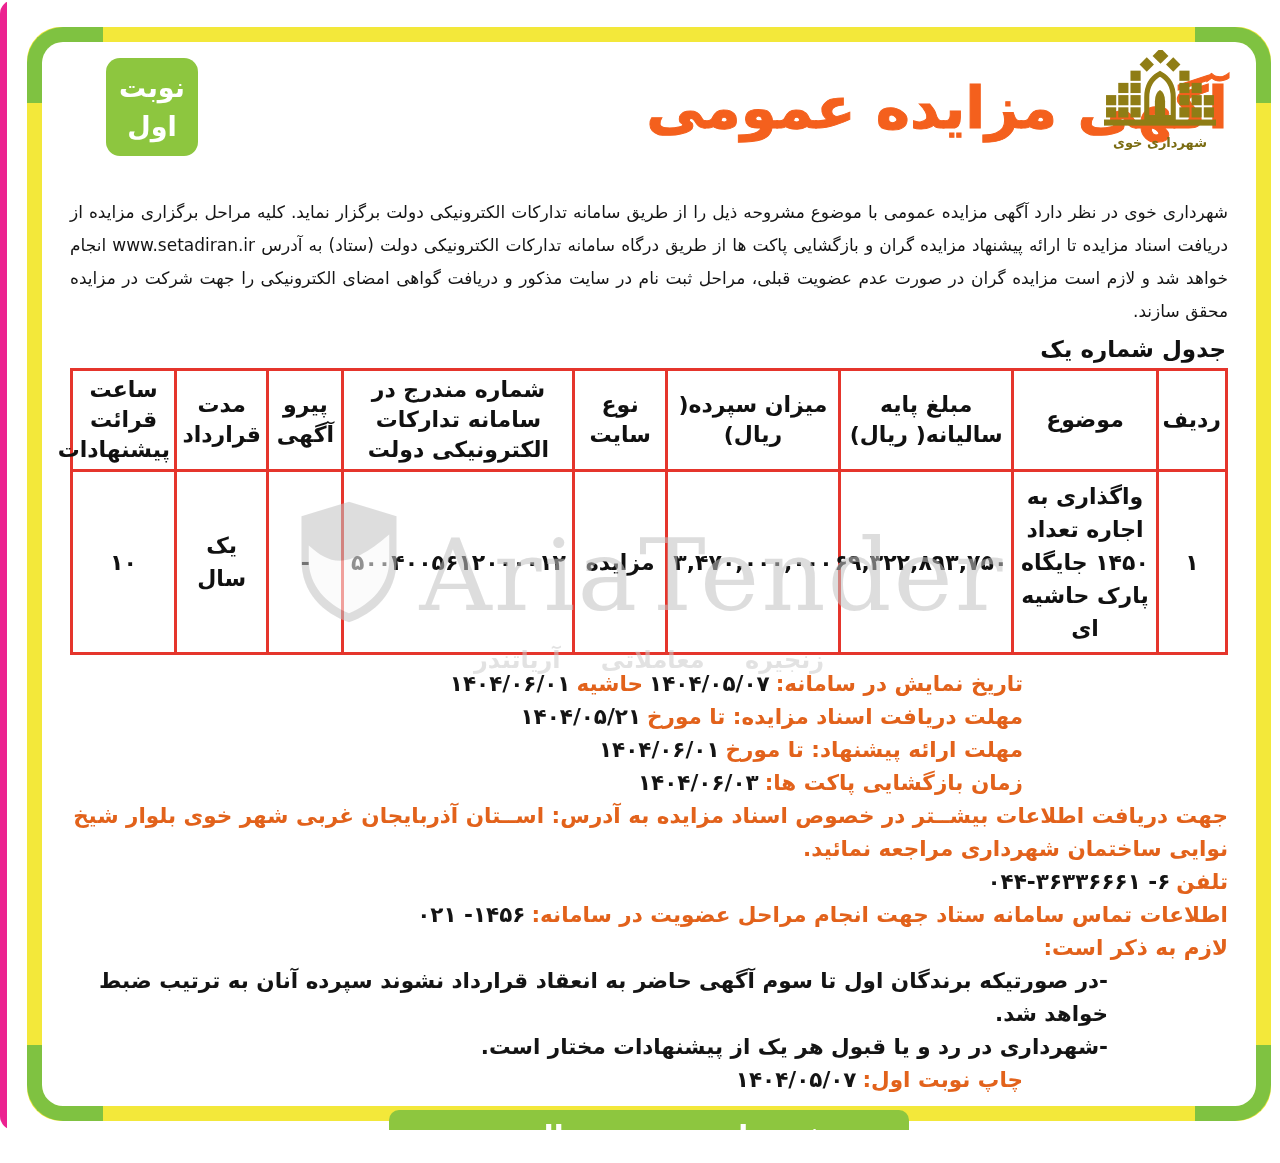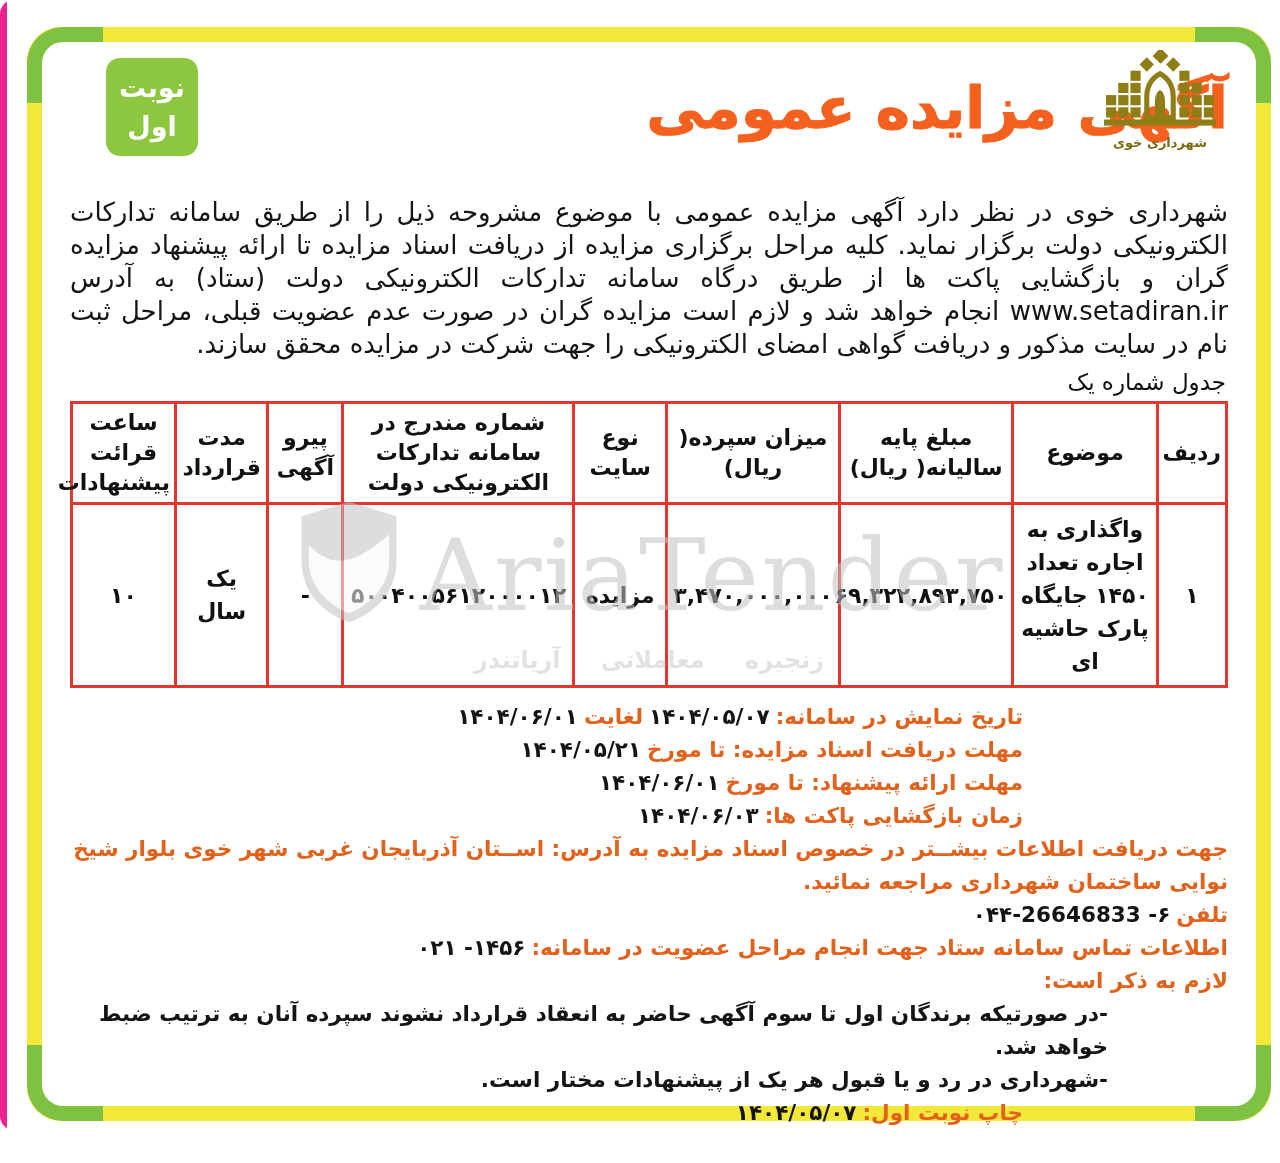--- a/index.html
+++ b/index.html
@@ -14,22 +14,22 @@
   .corner.bl{bottom:-15px;left:-15px;border-bottom-width:15px;border-left-width:15px;border-bottom-left-radius:36px;}
   .corner.br{bottom:-15px;right:-15px;border-bottom-width:15px;border-right-width:15px;border-bottom-right-radius:36px;}
   .content{position:relative;z-index:2;direction:rtl;padding:8px 28px 0;height:100%;}
   header{position:relative;height:144px;}
   .badge{position:absolute;left:36px;top:8px;width:92px;height:98px;background:#8dc63f;border-radius:14px;
          color:#fff;display:flex;flex-direction:column;align-items:center;justify-content:center;
          font-size:27px;font-weight:bold;gap:8px;}
   .title{text-align:right;padding-top:24px;font-size:58px;font-weight:bold;color:#f4601d;-webkit-text-stroke:1px #f4601d;}
   .logo{position:absolute;right:4px;top:0;width:128px;text-align:center;}
   .logo-caption{font-size:13px;color:#7a6c12;font-weight:bold;margin-top:1px;}
-  .intro{font-size:26px;line-height:33px;text-align:justify;color:#151515;margin-top:2px;}
-  .table-caption{font-size:23px;font-weight:normal;color:#111;margin:8px 2px 6px;}
+  .intro{font-size:17px;line-height:33px;text-align:justify;color:#151515;margin-top:2px;}
+  .table-caption{font-size:23px;font-weight:bold;color:#111;margin:8px 2px 6px;}
   table{width:100%;border-collapse:collapse;table-layout:fixed;background:transparent;}
   th,td{border:3px solid #e5352c;text-align:center;vertical-align:middle;font-weight:bold;color:#111;padding:4px;}
   th{height:80px;font-size:22px;line-height:30px;}
   td{height:183px;font-size:22px;line-height:33px;}
   .details{margin-top:12px;}
   .dline{font-size:21.5px;font-weight:bold;line-height:33px;color:#141414;}
   .dline .o{color:#e2621b;}
   .dline span:not(:empty){margin-left:6px;}
   .ind1{padding-right:205px;}
   .ind2{padding-right:120px;}
@@ -133,36 +133,36 @@
             <td>۵۰۰۴۰۰۵۶۱۲۰۰۰۰۱۲</td>
             <td>-</td>
             <td>یک سال</td>
             <td>۱۰</td>
           </tr>
         </tbody>
       </table>
 
       <div class="details">
         <div class="dline ind1">
-          <span class="o">تاریخ نمایش در سامانه:</span><span class="b">۱۴۰۴/۰۵/۰۷</span><span class="o">لغایت</span><span class="b">۱۴۰۴/۰۶/۰۱</span>
+          <span class="o">تاریخ نمایش در سامانه:</span><span class="b">۱۴۰۴/۰۵/۰۷</span><span class="o">حاشیه</span><span class="b">۱۴۰۴/۰۶/۰۱</span>
         </div>
         <div class="dline ind1">
           <span class="o">مهلت دریافت اسناد مزایده: تا مورخ</span><span class="b">۱۴۰۴/۰۵/۲۱</span>
         </div>
         <div class="dline ind1">
           <span class="o">مهلت ارائه پیشنهاد: تا مورخ</span><span class="b">۱۴۰۴/۰۶/۰۱</span>
         </div>
         <div class="dline ind1">
           <span class="o">زمان بازگشایی پاکت ها:</span><span class="b">۱۴۰۴/۰۶/۰۳</span>
         </div>
         <div class="dline">
           <span class="o">جهت دریافت اطلاعات بیشــتر در خصوص اسناد مزایده به آدرس: اســتان آذربایجان غربی شهر خوی بلوار شیخ نوایی ساختمان شهرداری مراجعه نمائید.</span>
         </div>
         <div class="dline">
-          <span class="o">تلفن</span><span class="b">۶- 26646833-۰۴۴</span>
+          <span class="o">تلفن</span><span class="b">۶- ۳۶۳۳۶۶۶۱-۰۴۴</span>
         </div>
         <div class="dline">
           <span class="o">اطلاعات تماس سامانه ستاد جهت انجام مراحل عضویت در سامانه:</span><span class="b">۱۴۵۶- ۰۲۱</span>
         </div>
         <div class="dline">
           <span class="o">لازم به ذکر است:</span>
         </div>
         <div class="dline ind2">
           <span class="b">-در صورتیکه برندگان اول تا سوم آگهی حاضر به انعقاد قرارداد نشوند سپرده آنان به ترتیب ضبط خواهد شد.</span>
         </div>

